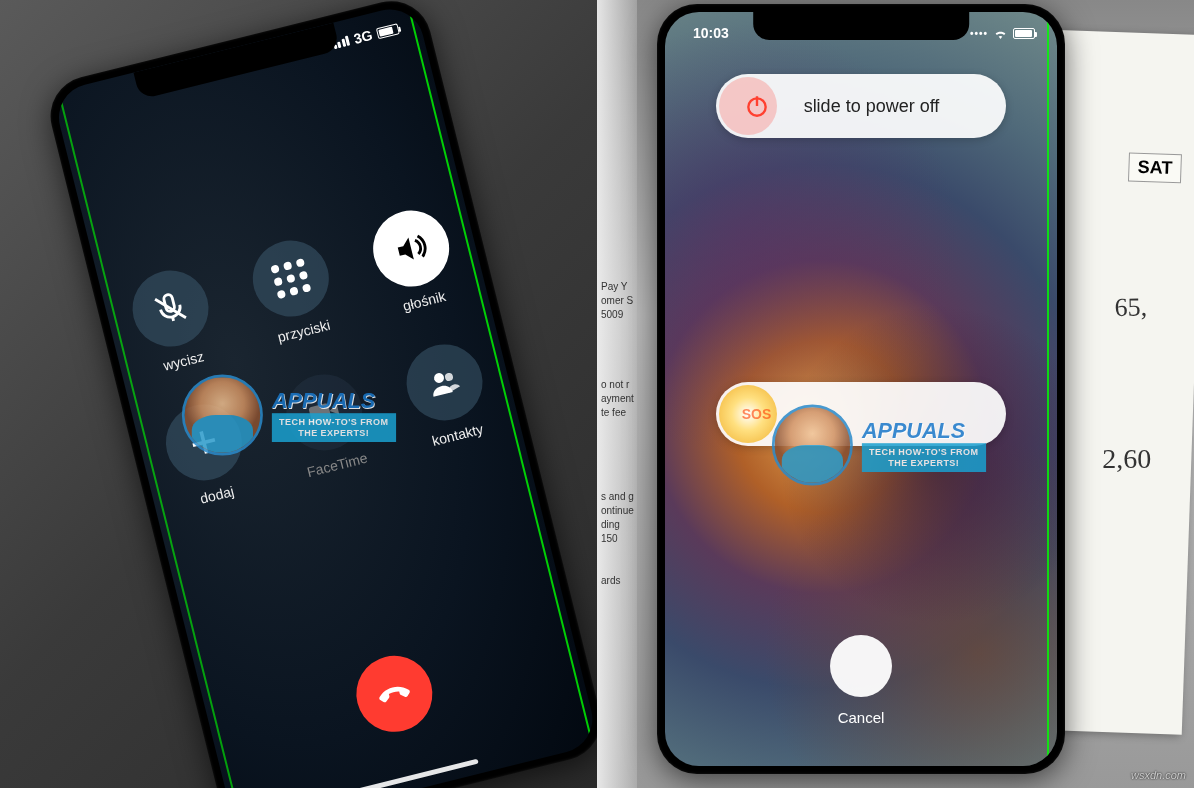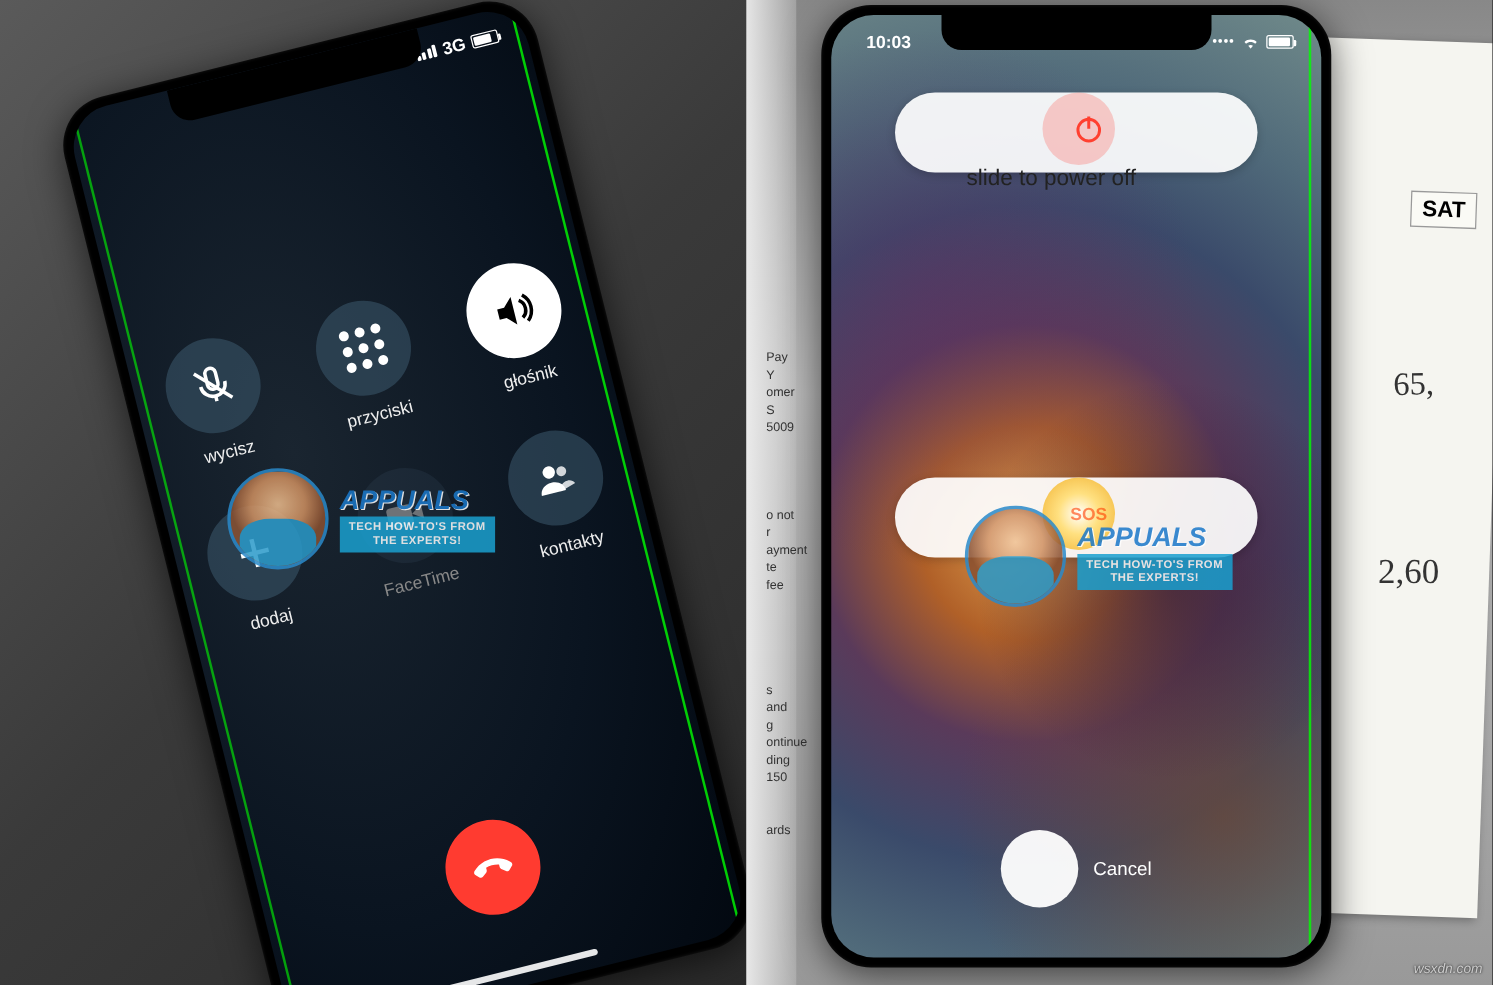--- a/index.html
+++ b/index.html
@@ -76,21 +76,21 @@
     .paper-left-strip {
       position: absolute;
       left: 0;
       top: 0;
       width: 40px;
       height: 100%;
       background: linear-gradient(90deg, rgba(240,240,240,0.9), rgba(200,200,200,0.4));
       font-size: 10px;
       color: #333;
       padding-top: 280px;
-      padding-left: 16px;
+      padding-left: 4px;
       line-height: 1.4;
     }
 
     
     .phone {
       position: relative;
       background: #000;
       border-radius: 40px;
       box-shadow: 0 6px 30px rgba(0,0,0,0.6), inset 0 0 3px rgba(255,255,255,0.1);
       padding: 8px;
@@ -324,21 +324,20 @@
       left: 50%;
       transform: translateX(-50%);
       width: 290px;
       height: 64px;
       background: rgba(255,255,255,0.92);
       border-radius: 32px;
       display: flex;
       align-items: center;
       z-index: 5;
       box-shadow: 0 2px 8px rgba(0,0,0,0.2);
-      flex-direction: column;
     }
     .slider-power { top: 62px; }
     .slider-sos { top: 370px; }
     .slider .knob {
       width: 58px;
       height: 58px;
       border-radius: 50%;
       margin-left: 3px;
       display: flex;
       align-items: center;
@@ -362,21 +361,21 @@
       padding-right: 40px;
       font-weight: 400;
     }
     
     .cancel-area {
       position: absolute;
       bottom: 40px;
       left: 50%;
       transform: translateX(-50%);
       display: flex;
-      flex-direction: row;
+      flex-direction: column;
       align-items: center;
       gap: 12px;
       z-index: 5;
     }
     .cancel-circle {
       width: 62px;
       height: 62px;
       border-radius: 50%;
       background: rgba(255,255,255,0.95);
     }

